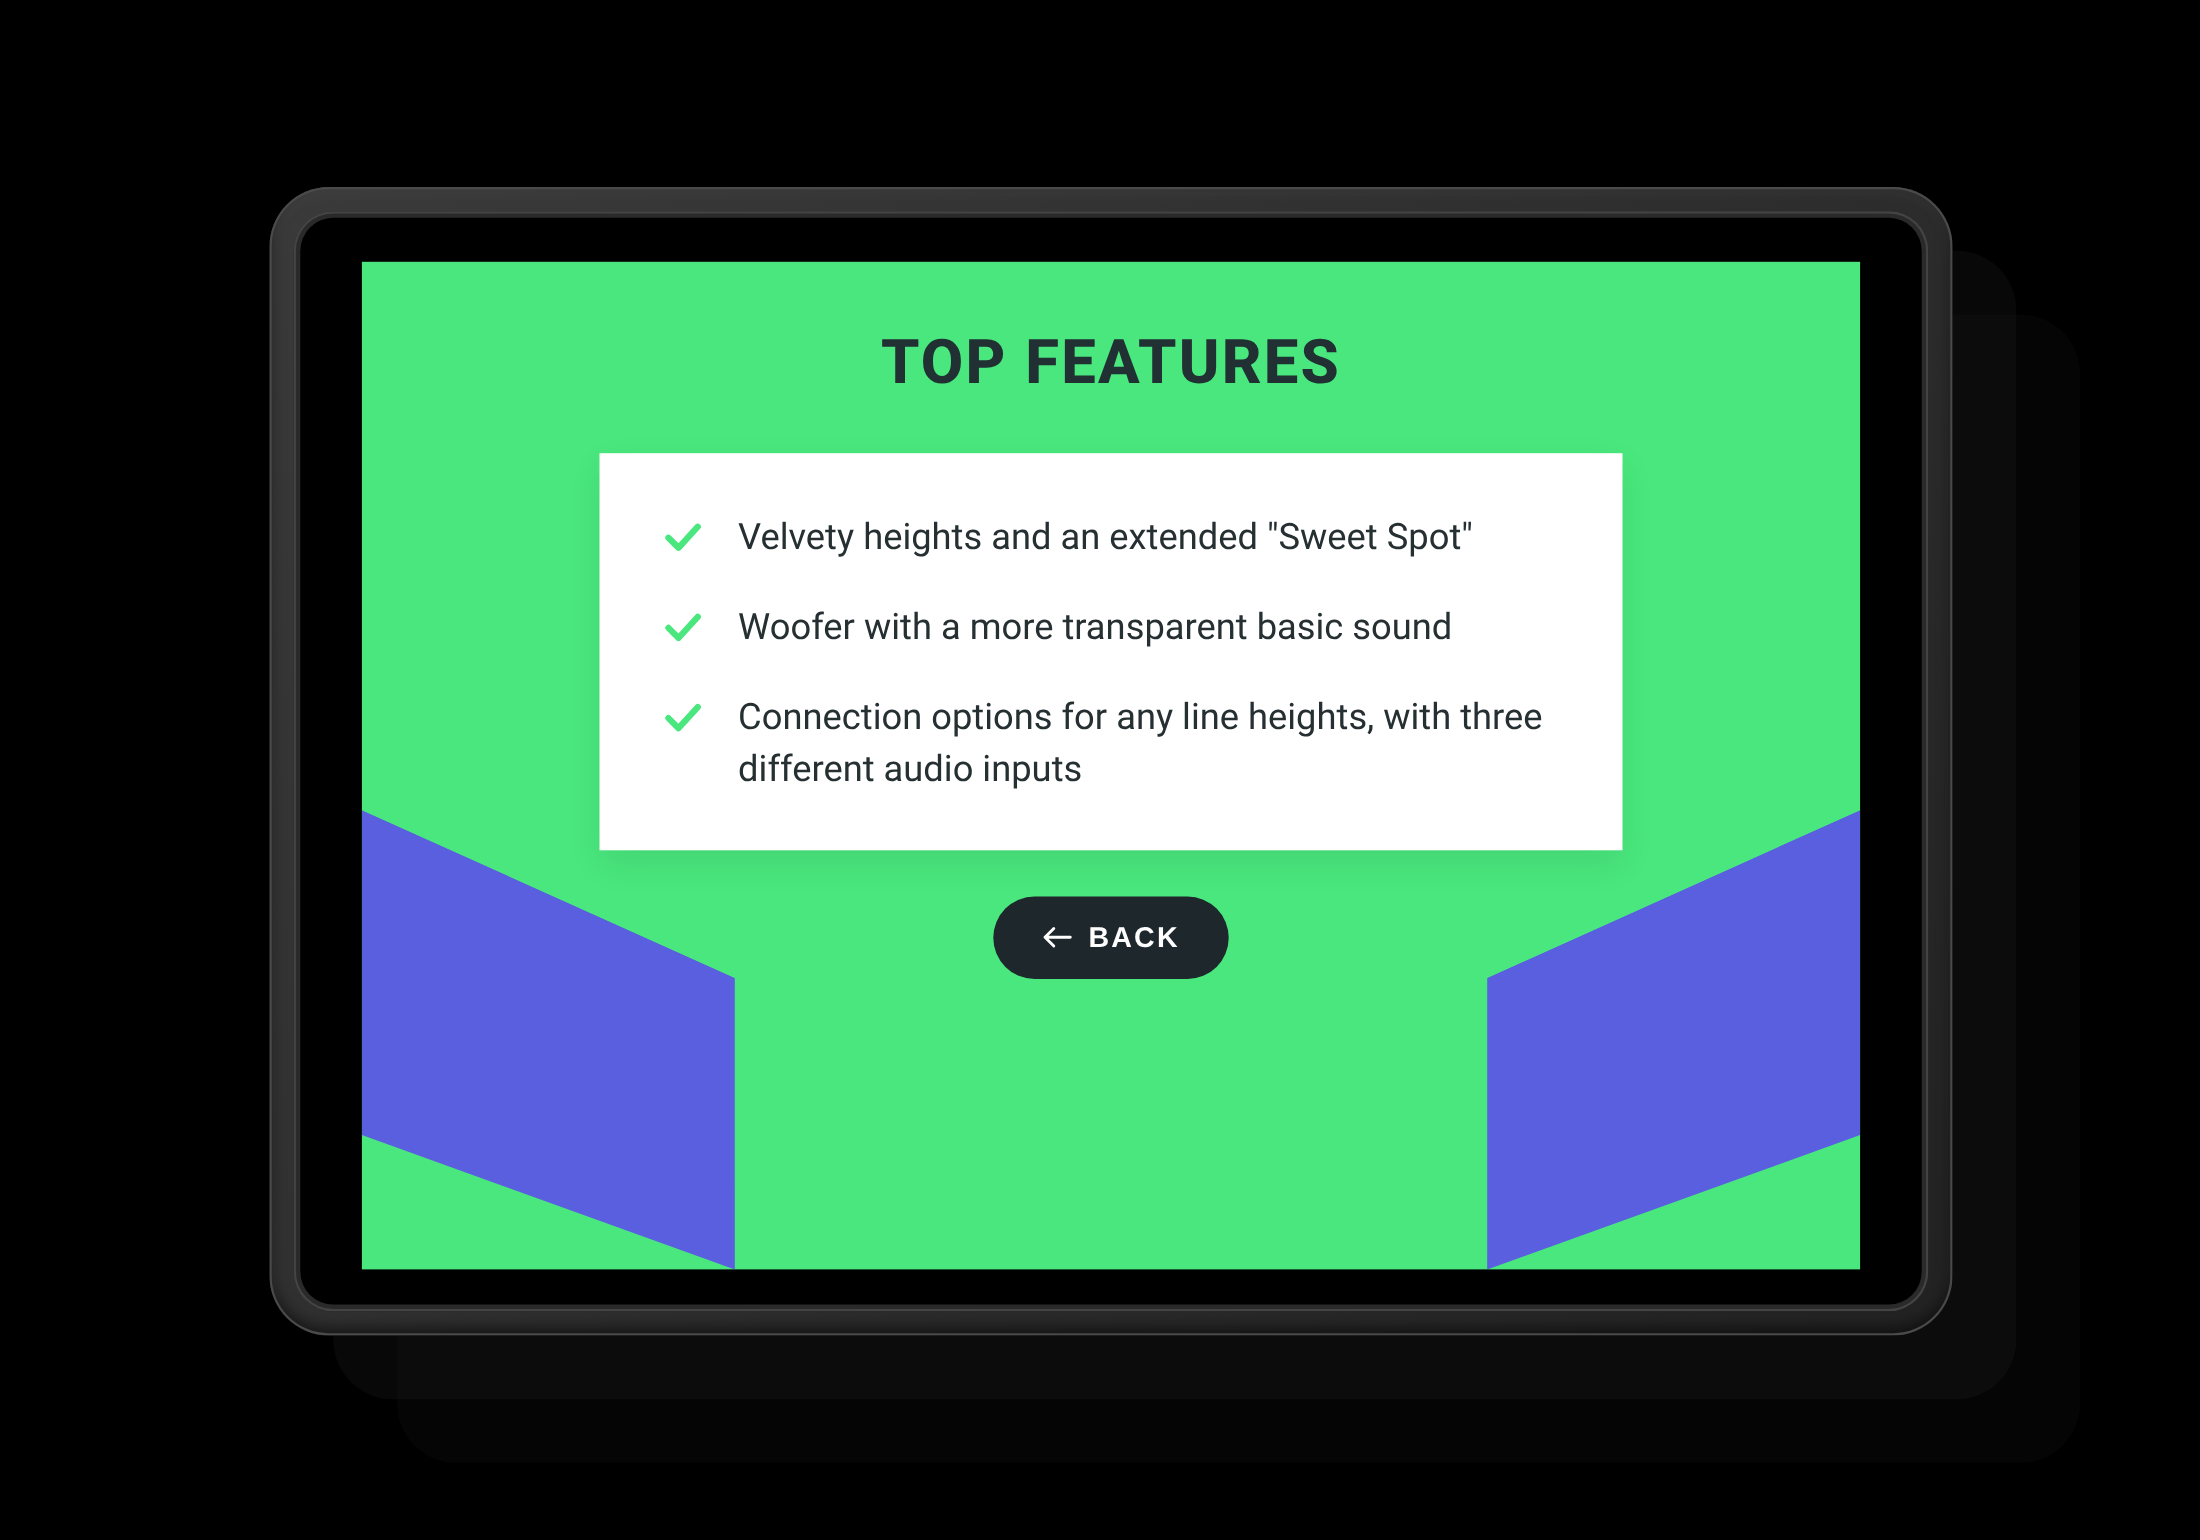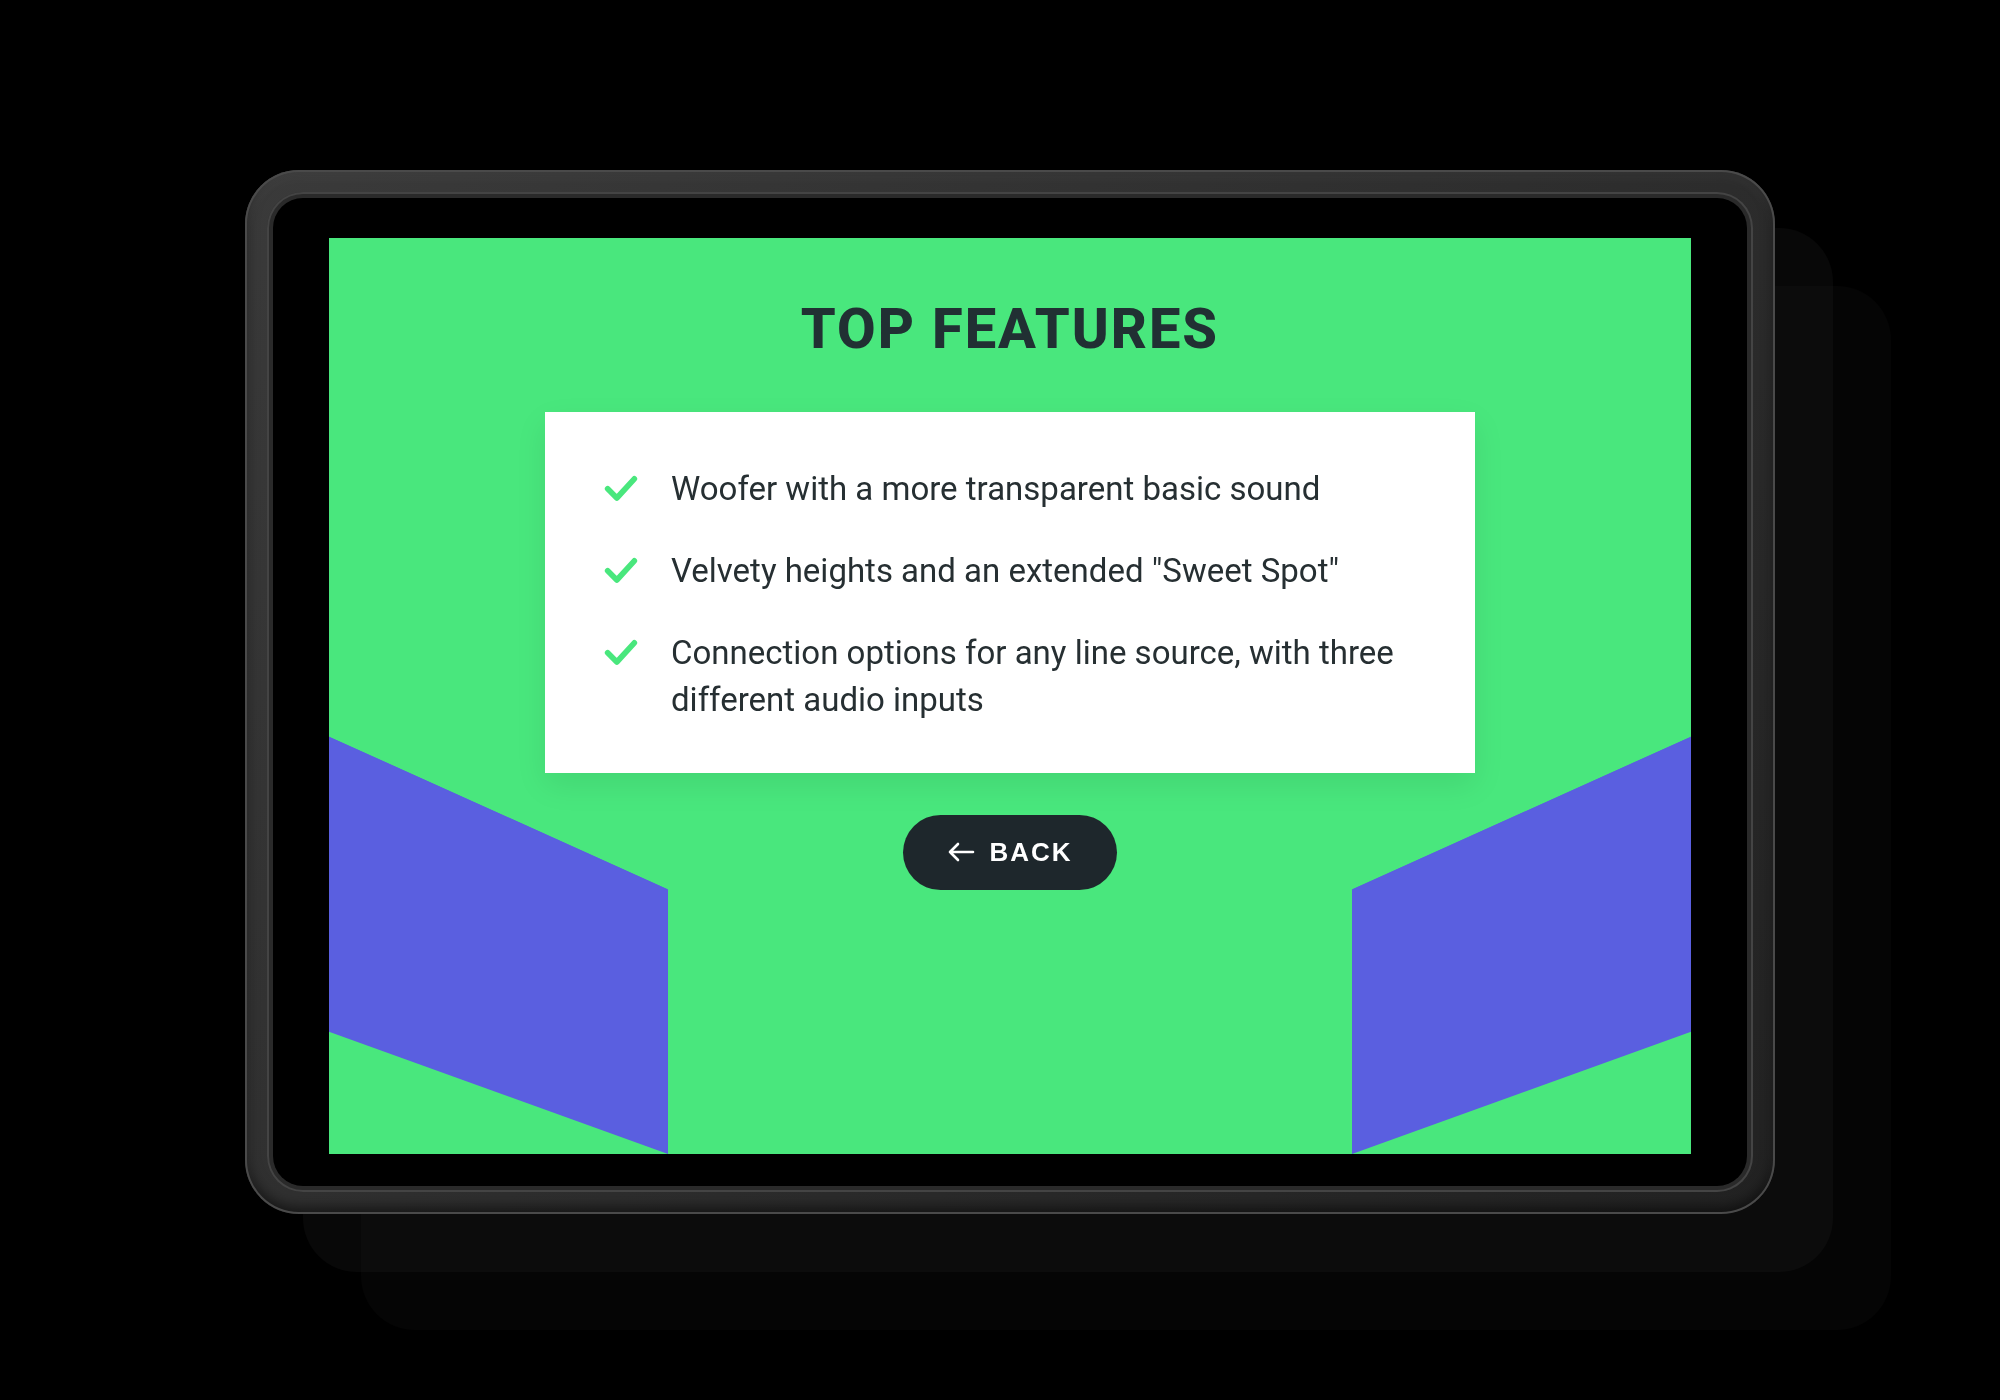--- a/index.html
+++ b/index.html
@@ -180,35 +180,35 @@
           </svg>
 
           <h1 class="title">TOP FEATURES</h1>
 
           <div class="card">
 
             <div class="feature-item">
               <svg class="check" viewBox="0 0 24 24" fill="none">
                 <path d="M4 12.5 L9.5 18 L20 6.5" stroke="#49e77d" stroke-width="3.4" stroke-linecap="round" stroke-linejoin="round"></path>
               </svg>
-              <div class="feature-text">Woofer with a more transparent basic sound</div>
+              <div class="feature-text">Velvety heights and an extended "Sweet Spot"</div>
             </div>
 
             <div class="feature-item">
               <svg class="check" viewBox="0 0 24 24" fill="none">
                 <path d="M4 12.5 L9.5 18 L20 6.5" stroke="#49e77d" stroke-width="3.4" stroke-linecap="round" stroke-linejoin="round"></path>
               </svg>
-              <div class="feature-text">Velvety heights and an extended "Sweet Spot"</div>
+              <div class="feature-text">Woofer with a more transparent basic sound</div>
             </div>
 
             <div class="feature-item">
               <svg class="check" viewBox="0 0 24 24" fill="none">
                 <path d="M4 12.5 L9.5 18 L20 6.5" stroke="#49e77d" stroke-width="3.4" stroke-linecap="round" stroke-linejoin="round"></path>
               </svg>
-              <div class="feature-text">Connection options for any line source, with three different audio inputs</div>
+              <div class="feature-text">Connection options for any line heights, with three different audio inputs</div>
             </div>
 
           </div>
 
           <button class="back-button">
             <svg class="arrow" viewBox="0 0 28 20" fill="none">
               <path d="M26 10 H3 M11 2 L3 10 L11 18" stroke="#ffffff" stroke-width="2.6" stroke-linecap="round" stroke-linejoin="round"></path>
             </svg>
             <span>BACK</span>
           </button>

